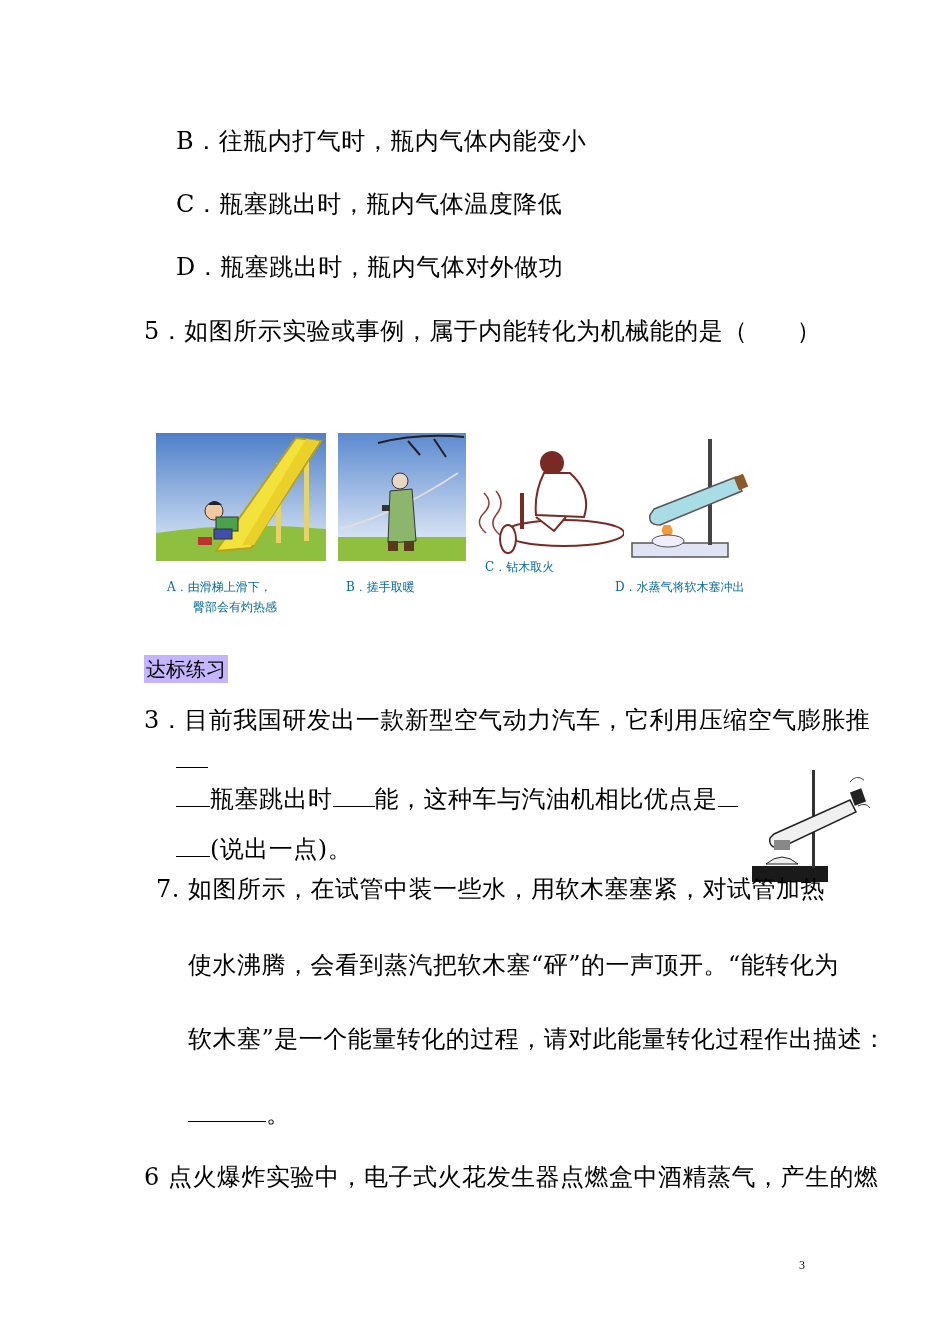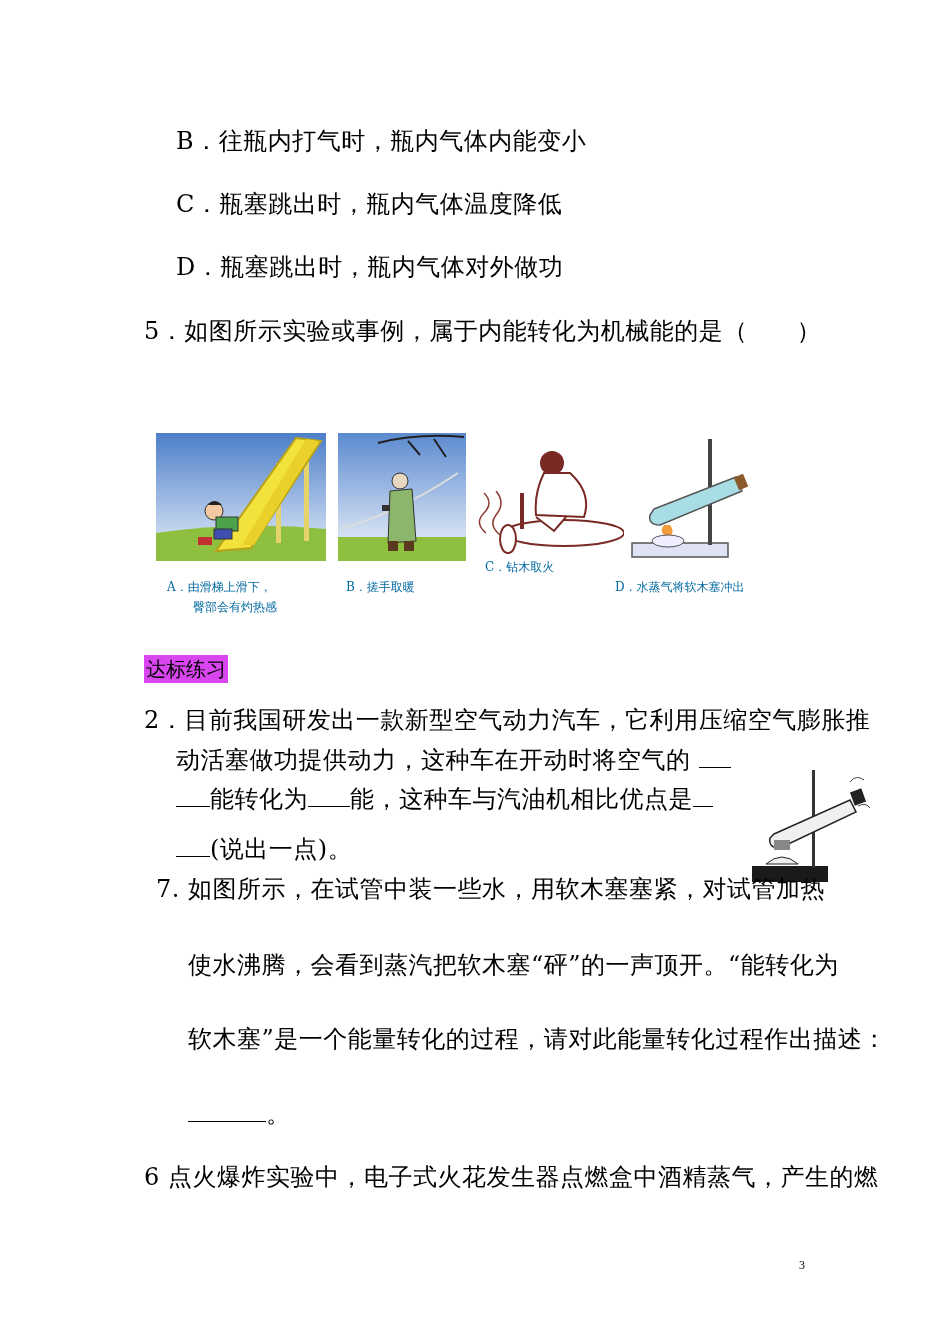--- a/index.html
+++ b/index.html
@@ -1,21 +1,21 @@
 <!DOCTYPE html>
 <html><head>
   <meta charset="utf-8">
   <style>
     html, body { margin: 0; padding: 0; background: #ffffff; }
     body { width: 950px; height: 1344px; position: relative; overflow: hidden;
            font-family: "DejaVu Serif", "Liberation Serif", serif; color: #000; }
     .line { position: absolute; font-size: 24px; line-height: 26px; white-space: nowrap; letter-spacing: 0.5px; }
     .blank { display: inline-block; border-bottom: 1px solid #000; height: 20px; vertical-align: baseline; }
     .caption { position: absolute; font-size: 12px; line-height: 19px; white-space: nowrap; color: #0369a1; }
-    .section { position: absolute; left: 144px; top: 655px; background: #d946ef; font-size: 20px; line-height: 28px; padding: 0 2px;
+    .section { position: absolute; left: 144px; top: 655px; background: #c4b5fd; font-size: 20px; line-height: 28px; padding: 0 2px;
                font-family: Liberation Serif, serif; }
     .pic { position: absolute; overflow: hidden; }
     .pagenum { position: absolute; left: 799px; top: 1258px; font-size: 12px; font-family: "Liberation Serif", serif; }
   </style>
 </head>
 <body>
 
 <div class="line" style="left:176px; top:128px;">B．往瓶内打气时，瓶内气体内能变小</div>
 <div class="line" style="left:176px; top:191px;">C．瓶塞跳出时，瓶内气体温度降低</div>
 <div class="line" style="left:176px; top:254px;">D．瓶塞跳出时，瓶内气体对外做功</div>
@@ -90,26 +90,26 @@
 </div>
 
 <div class="caption" style="left:167px; top:578px;">A．由滑梯上滑下，</div>
 <div class="caption" style="left:193px; top:598px;">臀部会有灼热感</div>
 <div class="caption" style="left:346px; top:578px;">B．搓手取暖</div>
 <div class="caption" style="left:485px; top:558px;">C．钻木取火</div>
 <div class="caption" style="left:615px; top:578px;">D．水蒸气将软木塞冲出</div>
 
 <div class="section">达标练习</div>
 
-<div class="line" style="left:144px; top:707px;">2．目前我国研发出一款新型空气动力汽车，它利用压缩空气膨胀推</div>
+<div class="line" style="left:144px; top:707px;">3．目前我国研发出一款新型空气动力汽车，它利用压缩空气膨胀推</div>
 <div class="line" style="left:176px; top:747px;">
-  <span>动活塞做功提供动力，这种车在开动时将空气的 </span><span class="blank" style="width:32px;"></span>
+  <span class="blank" style="width:32px;"></span>
 </div>
 <div class="line" style="left:176px; top:786px;">
-  <span class="blank" style="width:34px;"></span><span>能转化为</span><span class="blank" style="width:42px;"></span><span>能，这种车与汽油机相比优点是</span><span class="blank" style="width:20px;"></span>
+  <span class="blank" style="width:34px;"></span><span>瓶塞跳出时</span><span class="blank" style="width:42px;"></span><span>能，这种车与汽油机相比优点是</span><span class="blank" style="width:20px;"></span>
 </div>
 <div class="line" style="left:176px; top:825px;margin-top:11px;">
   <span class="blank" style="width:34px;"></span><span>(说出一点)。</span>
 </div>
 
 <div class="pic" style="left:746px; top:766px; width:126px; height:124px;">
   <svg width="126" height="124" viewBox="0 0 126 124">
     <rect x="0" y="0" width="126" height="124" fill="#fff"></rect>
     <rect x="6" y="100" width="76" height="16" fill="#1a1a1a"></rect>
     <rect x="66" y="4" width="3" height="98" fill="#333"></rect>

